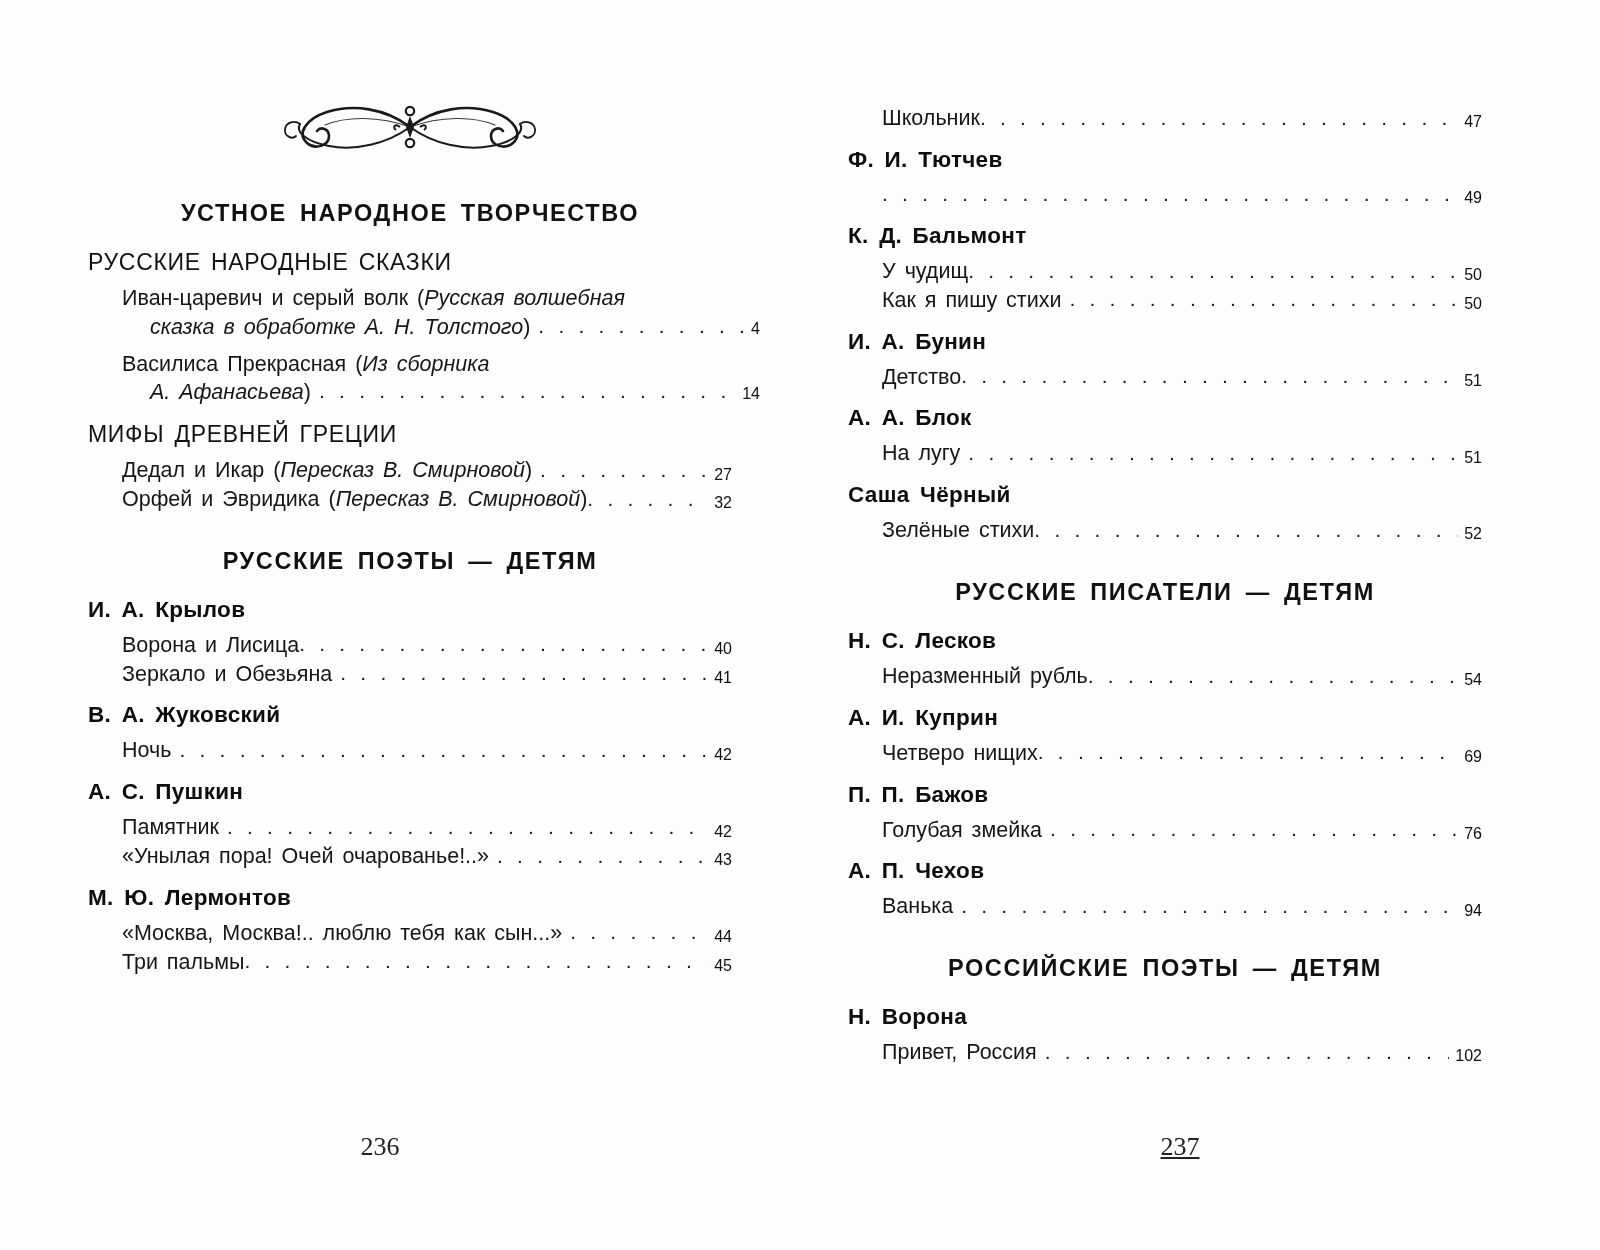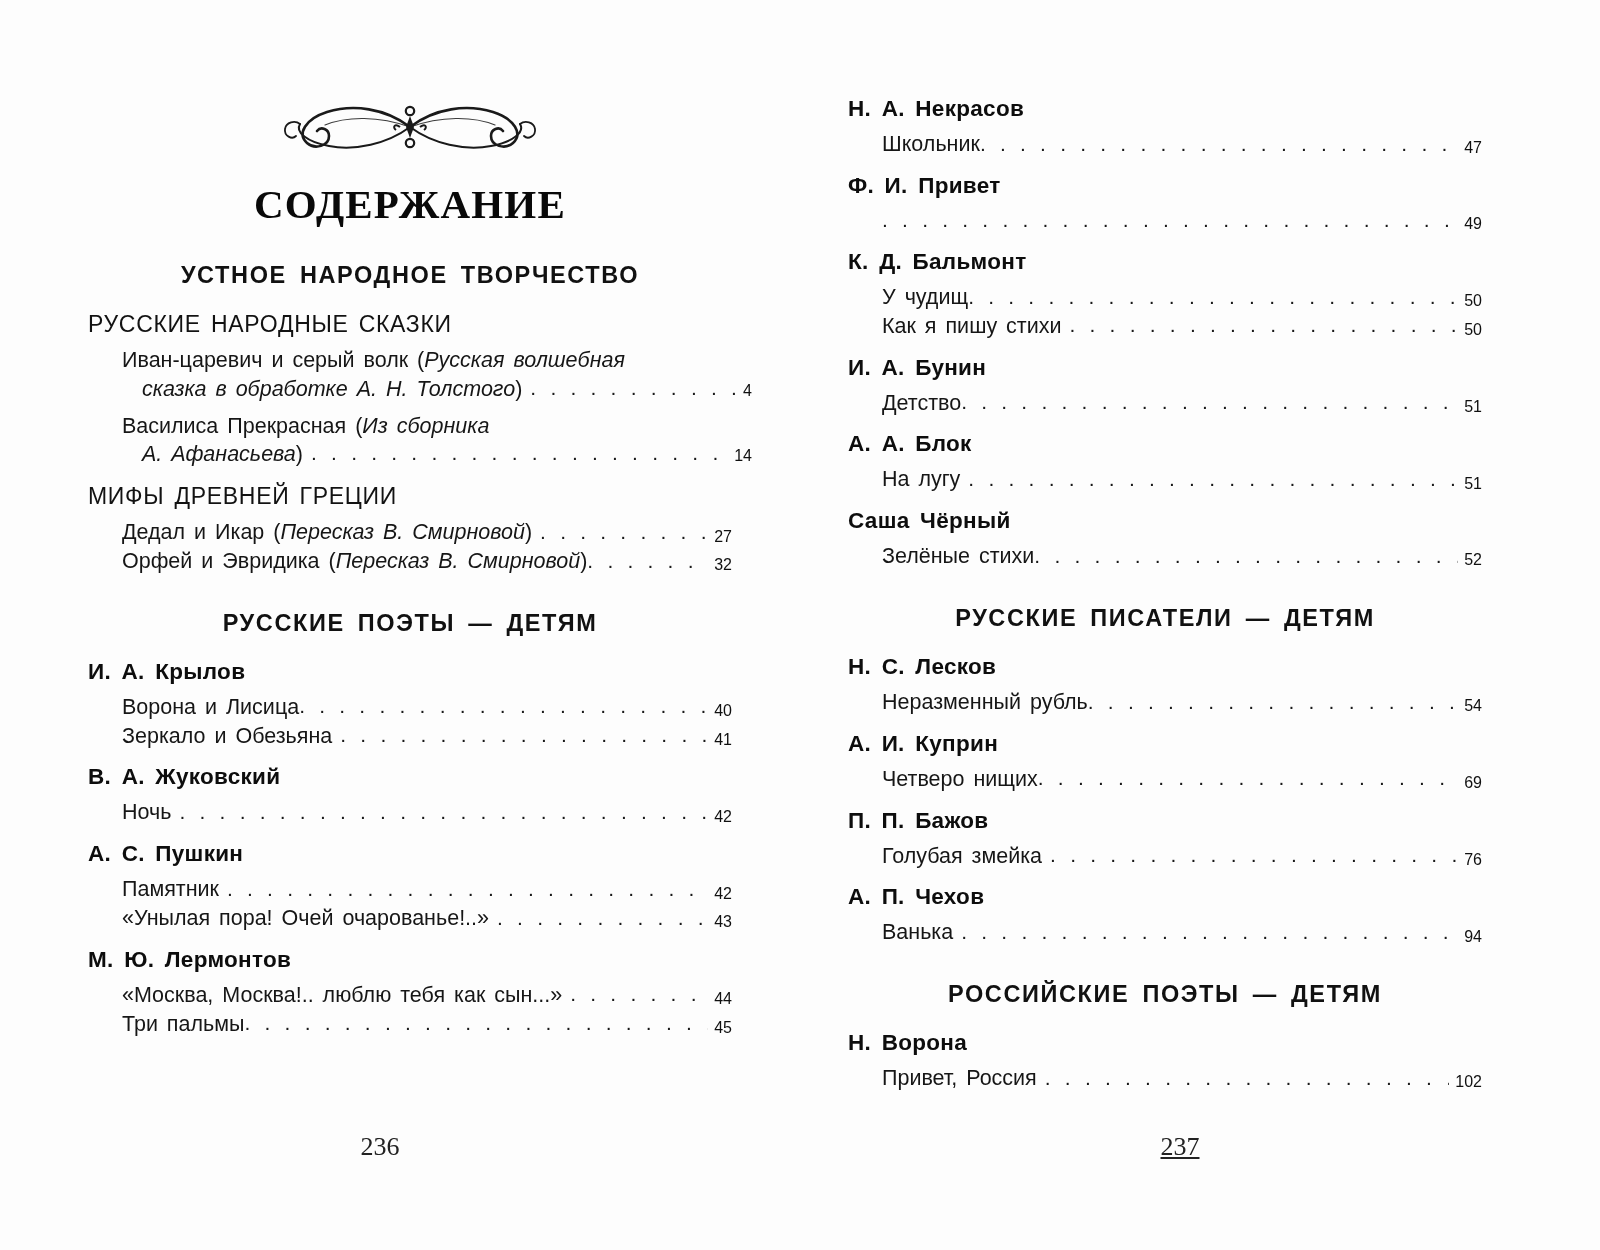--- a/index.html
+++ b/index.html
@@ -82,21 +82,21 @@
   }
   .entry .line1 {
     display: flex;
     align-items: flex-end;
     width: 100%;
   }
   .entry .wrapline {
     display: flex;
     align-items: baseline;
     width: 100%;
-    margin-left: 20px;
+    margin-left: 28px;
     justify-content: center;
   }
   .entry .txt {
     white-space: pre;
     word-spacing: 3px;
     flex: 0 0 auto;
   }
   .entry .txt i {
     font-style: italic;
   }
@@ -164,21 +164,20 @@
         <g fill="#1a1a1a">
           <path d="M143 22 L147 33 L143 44 L139 33 Z"></path>
           <circle cx="143" cy="17" r="4.2" fill="none" stroke="#1a1a1a" stroke-width="2.2"></circle>
           <circle cx="143" cy="49" r="4.2" fill="none" stroke="#1a1a1a" stroke-width="2.2"></circle>
           <path d="M133 33 C128 29, 125 33, 129 36" fill="none" stroke="#1a1a1a" stroke-width="2"></path>
           <path d="M153 33 C158 29, 161 33, 157 36" fill="none" stroke="#1a1a1a" stroke-width="2"></path>
         </g>
       </svg>
     </div>
 
-    <div class="doc-title">СОДЕРЖАНИЕ</div>
 
     <div class="gap-l"></div>
 
     <div class="part-title">УСТНОЕ НАРОДНОЕ ТВОРЧЕСТВО</div>
 
     <div class="gap-m"></div>
 
     <div class="group-title">РУССКИЕ НАРОДНЫЕ СКАЗКИ</div>
 
     <div class="gap-xs"></div>
@@ -302,33 +301,32 @@
       </div>
     </div>
 
     <div class="folio folio-left">236</div>
   </div>
 
   <div class="page page-right">
 
     <div style="height:96px"></div>
 
-    <div class="author">Н. А. Некрасов</div>
     <div class="gap-xs"></div>
     <div class="entry">
       <div class="line1">
         <span class="txt">Школьник</span>
         <span class="leader">. . . . . . . . . . . . . . . . . . . . . . . . . . . . . . . . . . . .</span>
         <span class="pg">47</span>
       </div>
     </div>
 
     <div class="gap-s"></div>
 
-    <div class="author">Ф. И. Привет</div>
+    <div class="author">Ф. И. Тютчев</div>
     <div class="gap-xs"></div>
     <div class="entry">
       <div class="line1">
         <span class="leader">. . . . . . . . . . . . . . . . . . . . . . . . . . . . . . . . . . . .</span>
         <span class="pg">49</span>
       </div>
     </div>
 
     <div class="gap-s"></div>
 

